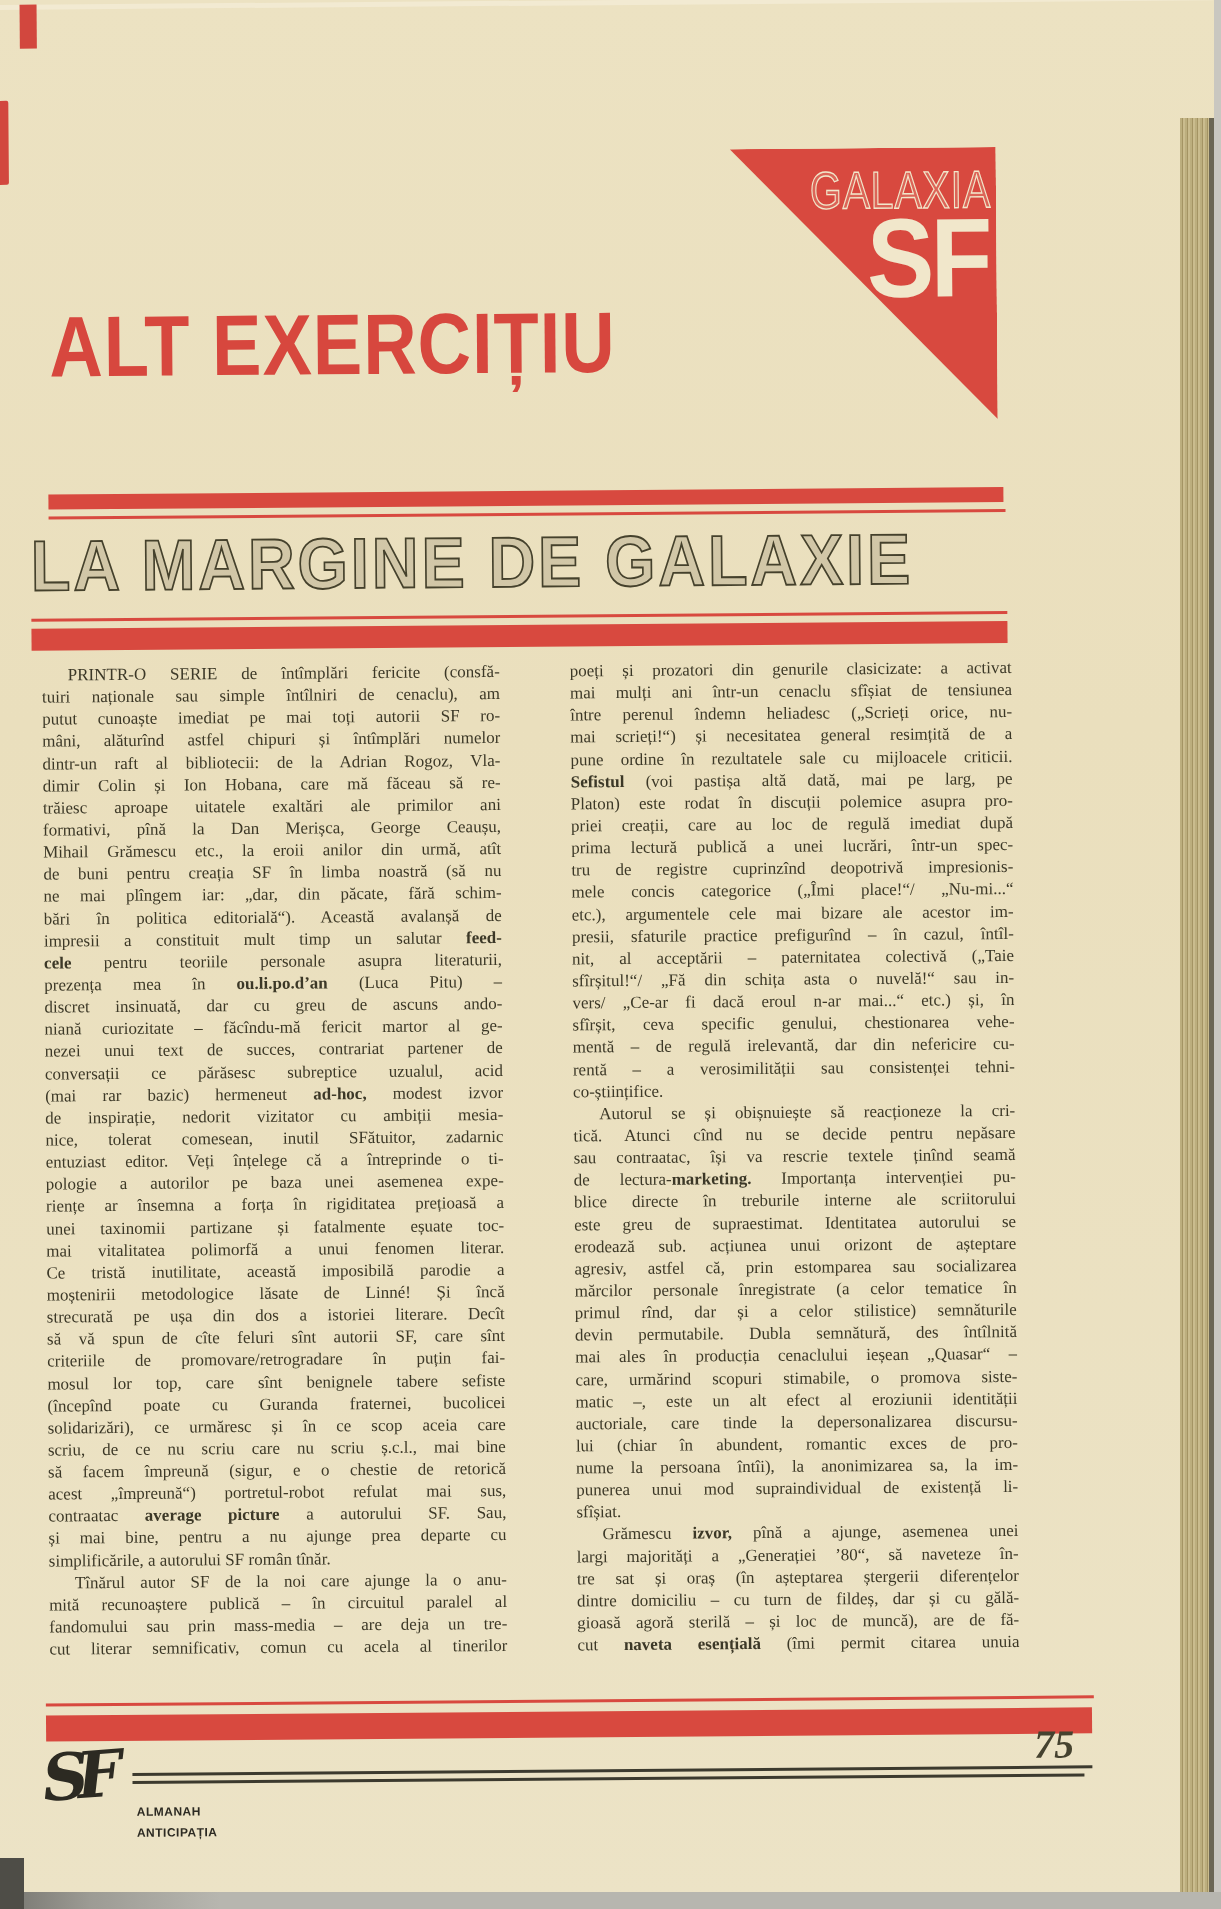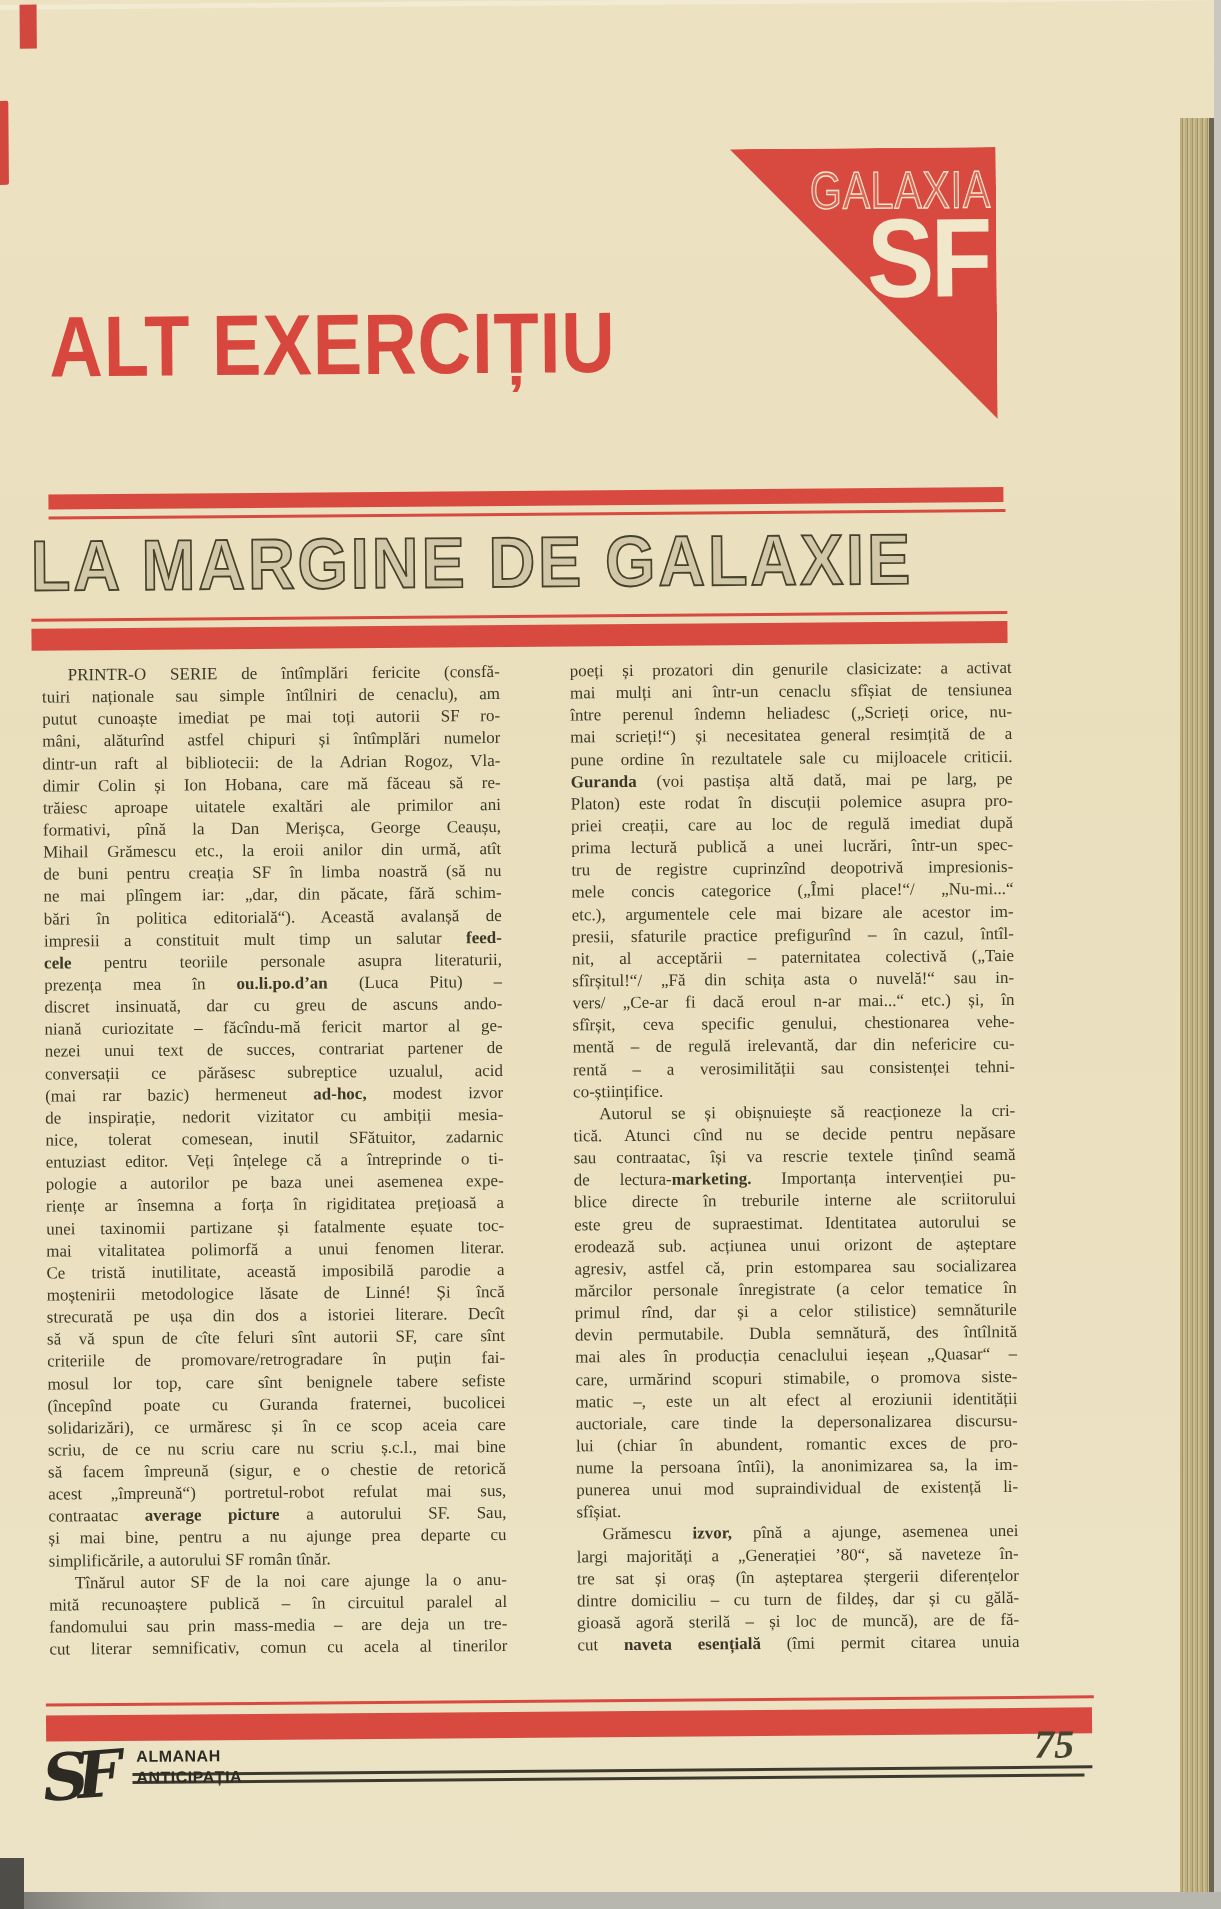--- a/index.html
+++ b/index.html
@@ -72,22 +72,22 @@
     position:absolute; left:1028px; top:1724px;
     font-family:"Liberation Serif",serif; font-style:italic; font-weight:bold;
     font-size:40px; color:#45422f;
   }
   .sf-logo {
     position:absolute; left:36px; top:1734px;
     font-family:"DejaVu Serif",serif; font-style:italic; font-weight:bold;
     font-size:64px; letter-spacing:-12px; color:#2c2a22; transform:rotate(-4deg);
   }
   .imprint {
-    position:absolute; left:130px; top:1742px;
-    font-family:"Liberation Sans",sans-serif; font-weight:bold; font-size:16px;
+    position:absolute; left:130px; top:1798px;
+    font-family:"Liberation Sans",sans-serif; font-weight:bold; font-size:12px;
     line-height:21px; letter-spacing:0.5px; color:#2c2a22;
   }
 
   
   .edge-stack {
     position:absolute; left:1180px; top:118px; width:30px; height:1778px;
     background:repeating-linear-gradient(90deg,#bcae7e 0 2px,#a49464 2px 3px,#cabc8e 3px 5px);
   }
   .edge-dark { position:absolute; left:1209px; top:118px; width:5px; height:1778px; background:#6b6654; }
   .edge-gray { position:absolute; left:1214px; top:0; width:7px; height:1909px; background:#c9c7c0; }
@@ -168,21 +168,21 @@
         <div class="line"><span>mită recunoaștere publică – în circuitul paralel al</span></div>
         <div class="line"><span>fandomului sau prin mass-media – are deja un tre-</span></div>
         <div class="line"><span>cut literar semnificativ, comun cu acela al tinerilor</span></div>
       </div>
     <div class="col col-right">
         <div class="line"><span>poeți și prozatori din genurile clasicizate: a activat</span></div>
         <div class="line"><span>mai mulți ani într-un cenaclu sfîșiat de tensiunea</span></div>
         <div class="line"><span>între perenul îndemn heliadesc („Scrieți orice, nu-</span></div>
         <div class="line"><span>mai scrieți!“) și necesitatea general resimțită de a</span></div>
         <div class="line"><span>pune ordine în rezultatele sale cu mijloacele criticii.</span></div>
-        <div class="line"><span class="b">Guranda</span><span> (voi pastișa altă dată, mai pe larg, pe</span></div>
+        <div class="line"><span class="b">Sefistul</span><span> (voi pastișa altă dată, mai pe larg, pe</span></div>
         <div class="line"><span>Platon) este rodat în discuții polemice asupra pro-</span></div>
         <div class="line"><span>priei creații, care au loc de regulă imediat după</span></div>
         <div class="line"><span>prima lectură publică a unei lucrări, într-un spec-</span></div>
         <div class="line"><span>tru de registre cuprinzînd deopotrivă impresionis-</span></div>
         <div class="line"><span>mele concis categorice („Îmi place!“/ „Nu-mi...“</span></div>
         <div class="line"><span>etc.), argumentele cele mai bizare ale acestor im-</span></div>
         <div class="line"><span>presii, sfaturile practice prefigurînd – în cazul, întîl-</span></div>
         <div class="line"><span>nit, al acceptării – paternitatea colectivă („Taie</span></div>
         <div class="line"><span>sfîrșitul!“/ „Fă din schița asta o nuvelă!“ sau in-</span></div>
         <div class="line"><span>vers/ „Ce-ar fi dacă eroul n-ar mai...“ etc.) și, în</span></div>

